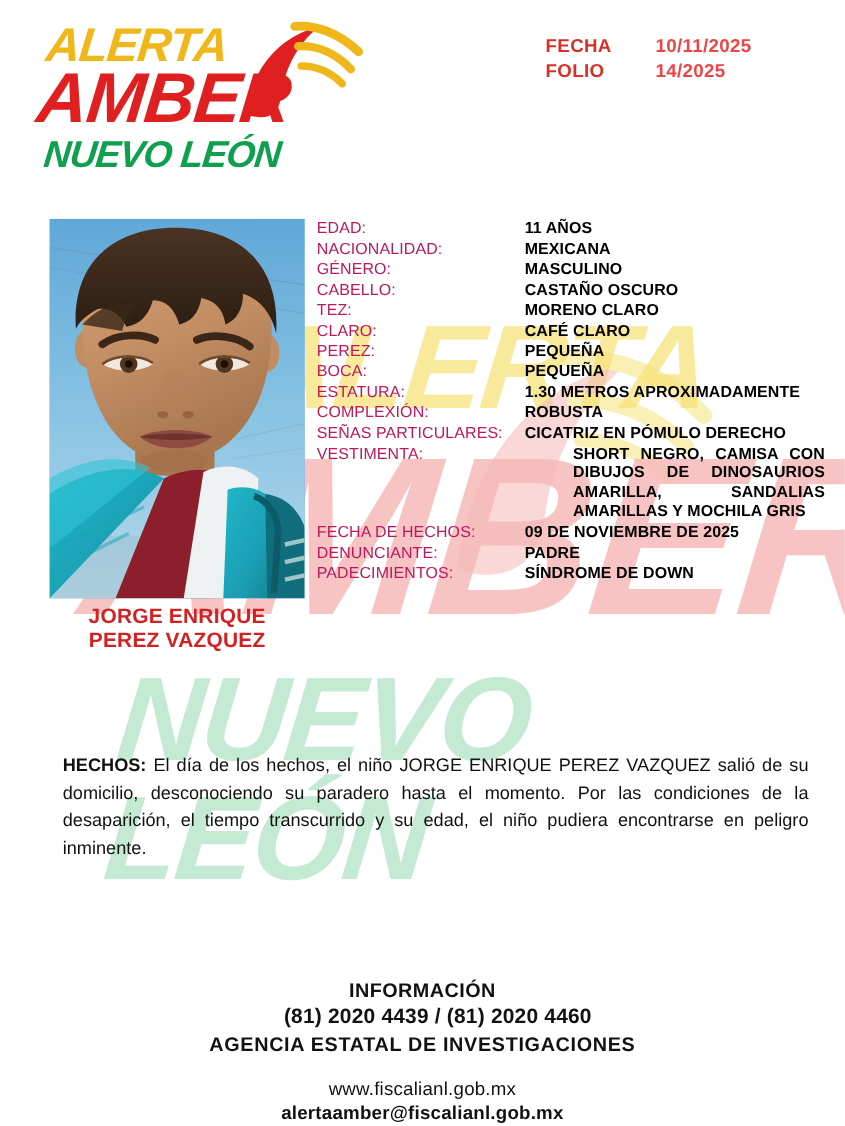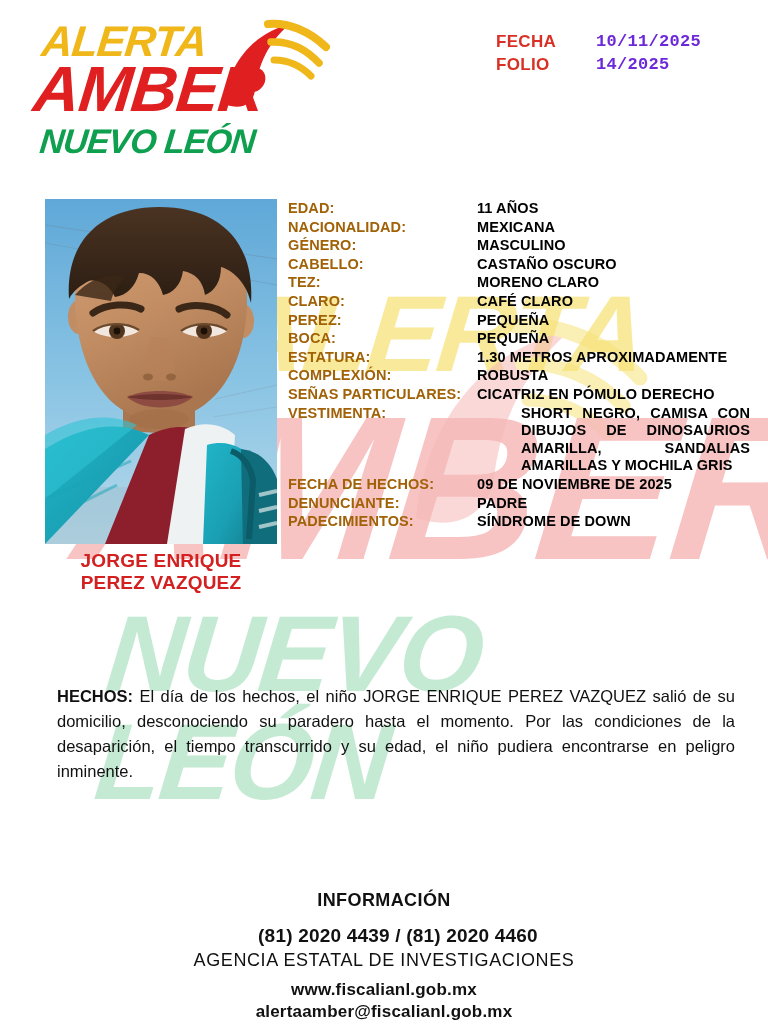--- a/index.html
+++ b/index.html
@@ -46,42 +46,42 @@
   .logo-nl{position:absolute;left:6px;top:104px;font-size:34px;color:#0E9F4F;}
   .logo-swoosh{position:absolute;left:182px;top:-4px;width:120px;height:92px;}
 
   
   .meta{position:absolute;left:496px;top:32px;z-index:3;}
   .meta-row{display:flex;align-items:flex-start;margin-bottom:3px;}
   .meta-label{
     width:100px;font-size:17px;font-weight:800;color:#D93025;letter-spacing:.3px;
   }
   .meta-value{
-    font-size:17px;font-weight:800;color:#6d28d9;letter-spacing:.3px;font-family:Liberation Mono, monospace;
+    font-size:17px;font-weight:800;color:#ef4444;letter-spacing:.3px;
   }
 
   
   .photo{
     position:absolute;left:45px;top:199px;width:232px;height:345px;z-index:3;
     overflow:hidden;background:#7ab6dd;
   }
   .photo svg{display:block;width:232px;height:345px;}
 
   .photo-name{
     position:absolute;left:45px;top:550px;width:232px;z-index:3;
     text-align:center;color:#D32020;font-weight:800;font-size:19px;
     line-height:1.18;letter-spacing:.2px;
   }
 
   
   .details{position:absolute;left:288px;top:200px;width:462px;z-index:3;}
   .drow{display:flex;align-items:flex-start;margin-bottom:1px;}
   .dlabel{
     width:189px;flex:0 0 189px;
-    font-size:14.5px;font-weight:700;color:#a16207;
+    font-size:14.5px;font-weight:400;color:#be185d;
     letter-spacing:.1px;line-height:17.6px;white-space:nowrap;
   }
   .dvalue{
     flex:1;font-size:14.5px;font-weight:700;color:#000;
     letter-spacing:.1px;line-height:17.6px;
   }
   .dvalue.just{text-align:justify;text-align-last:left;margin-left:44px;}
 
   
   .hechos{
@@ -89,24 +89,24 @@
     font-size:16.5px;line-height:1.52;color:#111;
     text-align:justify;text-align-last:left;
   }
   .hechos b{font-weight:800;}
 
   
   .footer{
     position:absolute;left:0;top:890px;width:768px;z-index:3;
     text-align:center;color:#111;
   }
-  .f-title{font-size:18px;font-weight:700;letter-spacing:.4px;margin-bottom:14px;}
+  .f-title{font-size:18px;font-weight:700;letter-spacing:.4px;margin-bottom:3px;}
   .f-phone{font-size:19px;font-weight:700;letter-spacing:.2px;margin-bottom:3px;padding-left:28px;}
-  .f-agency{font-size:18px;font-weight:400;letter-spacing:.6px;margin-bottom:9px;}
-  .f-web{font-size:17px;font-weight:700;letter-spacing:.2px;margin-bottom:2px;}
+  .f-agency{font-size:18px;font-weight:700;letter-spacing:.6px;margin-bottom:20px;}
+  .f-web{font-size:17px;font-weight:400;letter-spacing:.2px;margin-bottom:2px;}
   .f-mail{font-size:17px;font-weight:600;letter-spacing:.2px;}
 </style>
 </head>
 <body>
 
 <div class="poster">
 
   <div class="watermark">
     <div class="wm-alerta">ALERTA</div>
     <svg class="wm-swoosh" viewBox="0 0 260 250">

